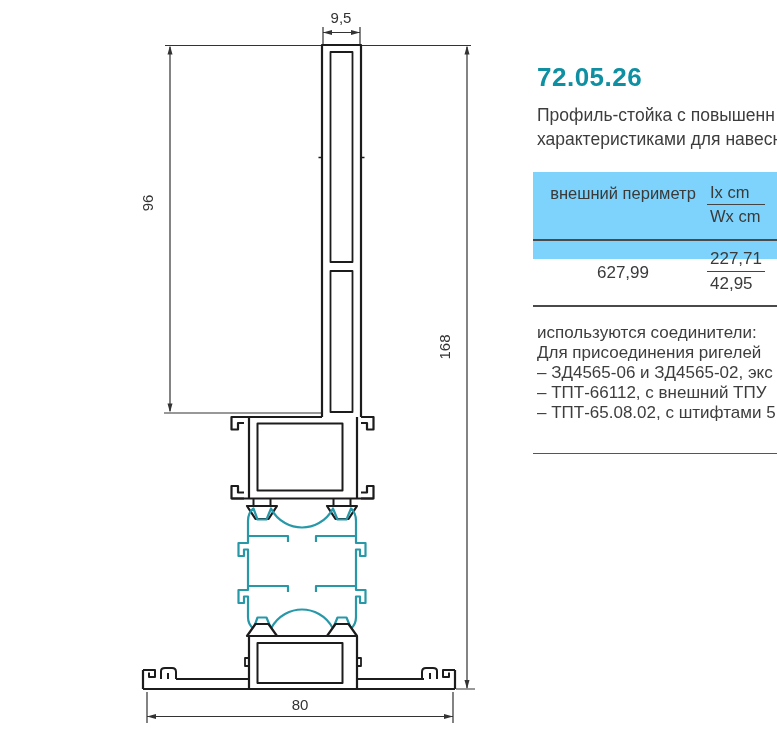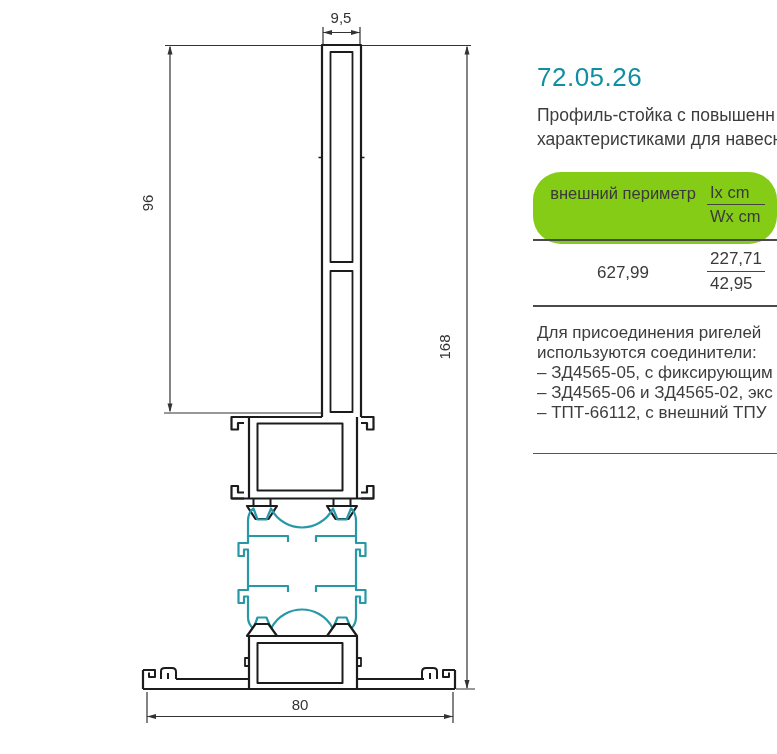--- a/index.html
+++ b/index.html
@@ -8,31 +8,30 @@
     background:#ffffff;
     font-family:"Liberation Sans", sans-serif;
   }
   
   .drawing-svg{position:absolute;left:0;top:0;}
   .dim-label{fill:#333333;font-size:15px;font-family:"Liberation Sans",sans-serif;}
   
   .panel{position:absolute;left:533px;top:0;width:260px;height:754px;}
   .code{
     position:absolute;left:4px;top:62px;
-    font-size:26px;font-weight:400;color:#0e8fa2;letter-spacing:0.5px;
+    font-size:26px;font-weight:700;color:#0e8fa2;letter-spacing:0.5px;
     white-space:nowrap;
   }
   .desc{
     position:absolute;left:4px;top:104px;
     font-size:17.5px;color:#3d3d3d;line-height:23.5px;white-space:nowrap;
   }
   .thead{
-    position:absolute;left:0;top:172px;width:244px;height:72px;
-    background:#84cc16;
-    border-radius:28px;
+    position:absolute;left:0;top:172px;width:244px;height:87px;
+    background:#7dd3fc;
   }
   .thead .col1{
     position:absolute;left:0;top:11px;width:180px;
     text-align:center;font-size:16.5px;color:#3a3a3a;line-height:21.5px;
   }
   .frac{position:absolute;left:174px;width:58px;font-size:16.5px;color:#3a3a3a;}
   .thead .frac{top:11px;}
   .frac .top{border-bottom:1.5px solid #444444;padding:0 2px 2px 3px;}
   .frac .bot{padding:2px 2px 0 3px;}
   .rule{position:absolute;left:0;width:244px;background:#4a4a4a;}
@@ -162,22 +161,22 @@
     <div class="col1">627,99</div>
     <div class="frac">
       <div class="top">227,71</div>
       <div class="bot">42,95</div>
     </div>
   </div>
 
   <div class="rule rule2"></div>
 
   <div class="notes">
+    <div>используются соединители:</div>
     <div>Для присоединения ригелей</div>
-    <div>используются соединители:</div>
-    <div>– ЗД4565-05, с фиксирующим</div>
     <div>– ЗД4565-06 и ЗД4565-02, экс</div>
     <div>– ТПТ-66112, с внешний ТПУ</div>
+    <div>– ТПТ-65.08.02, с штифтами 5</div>
   </div>
 
   <div class="rule rule3"></div>
 
 </div>
 
 </body></html>

